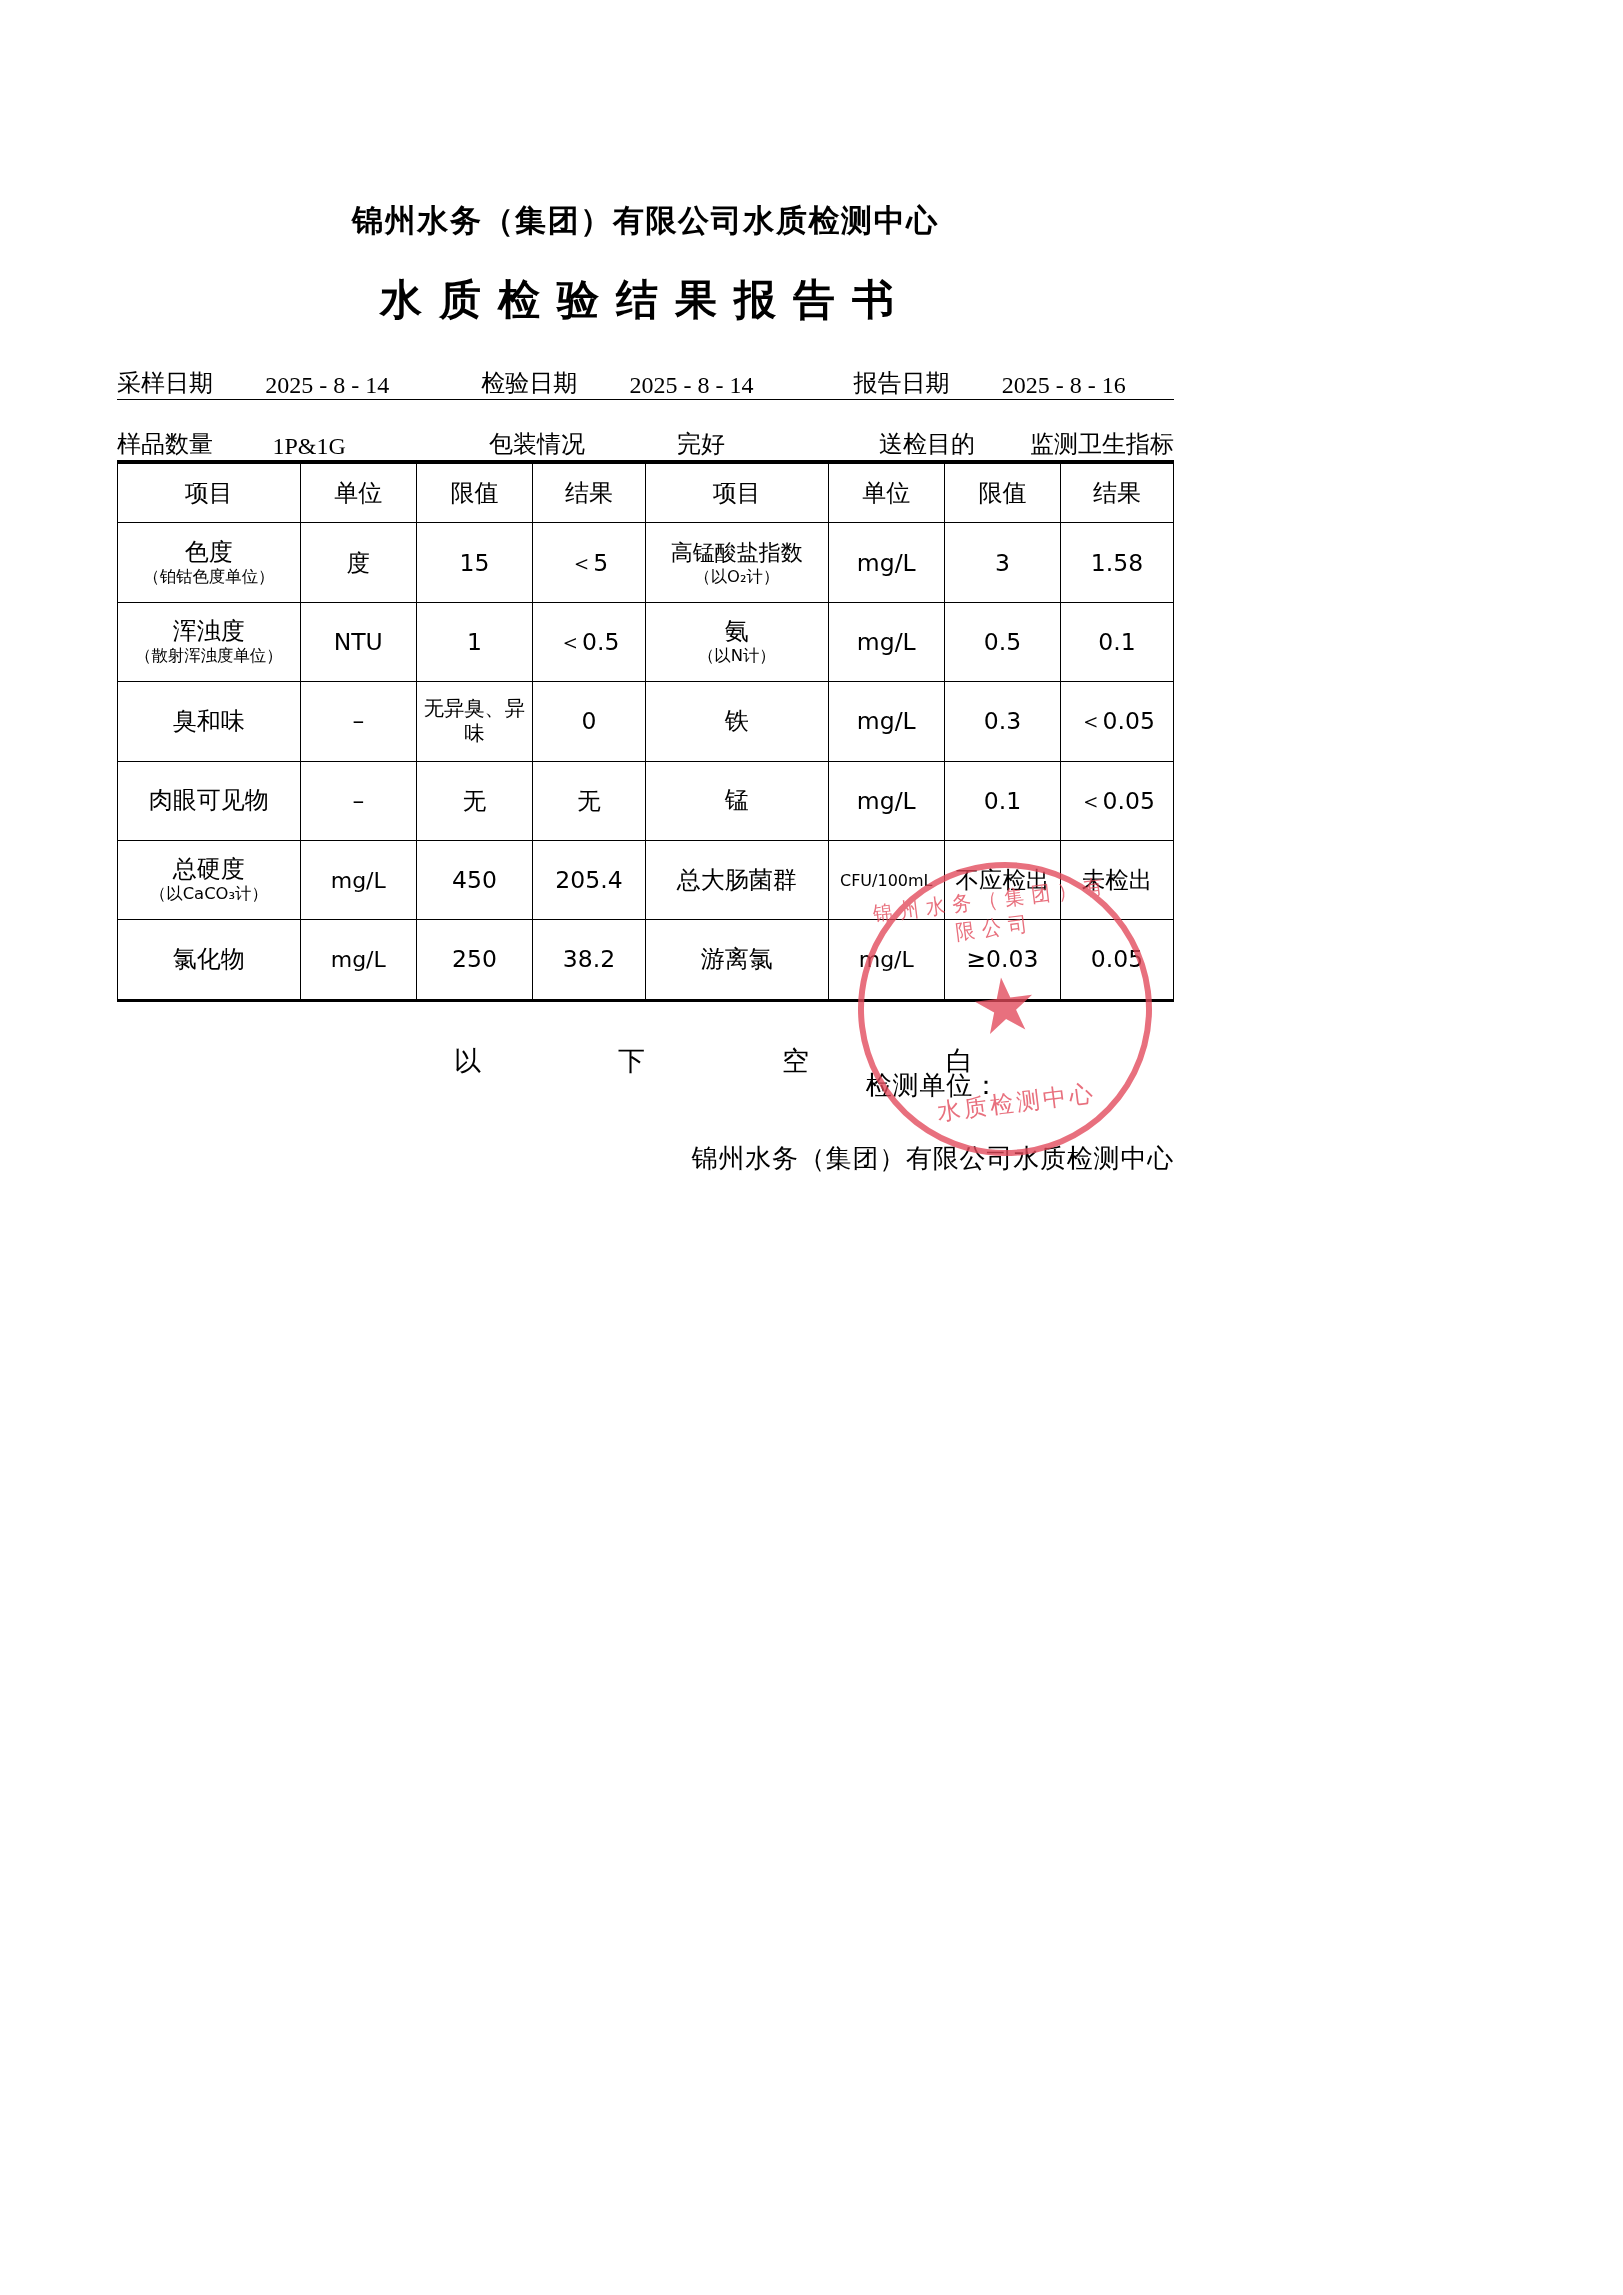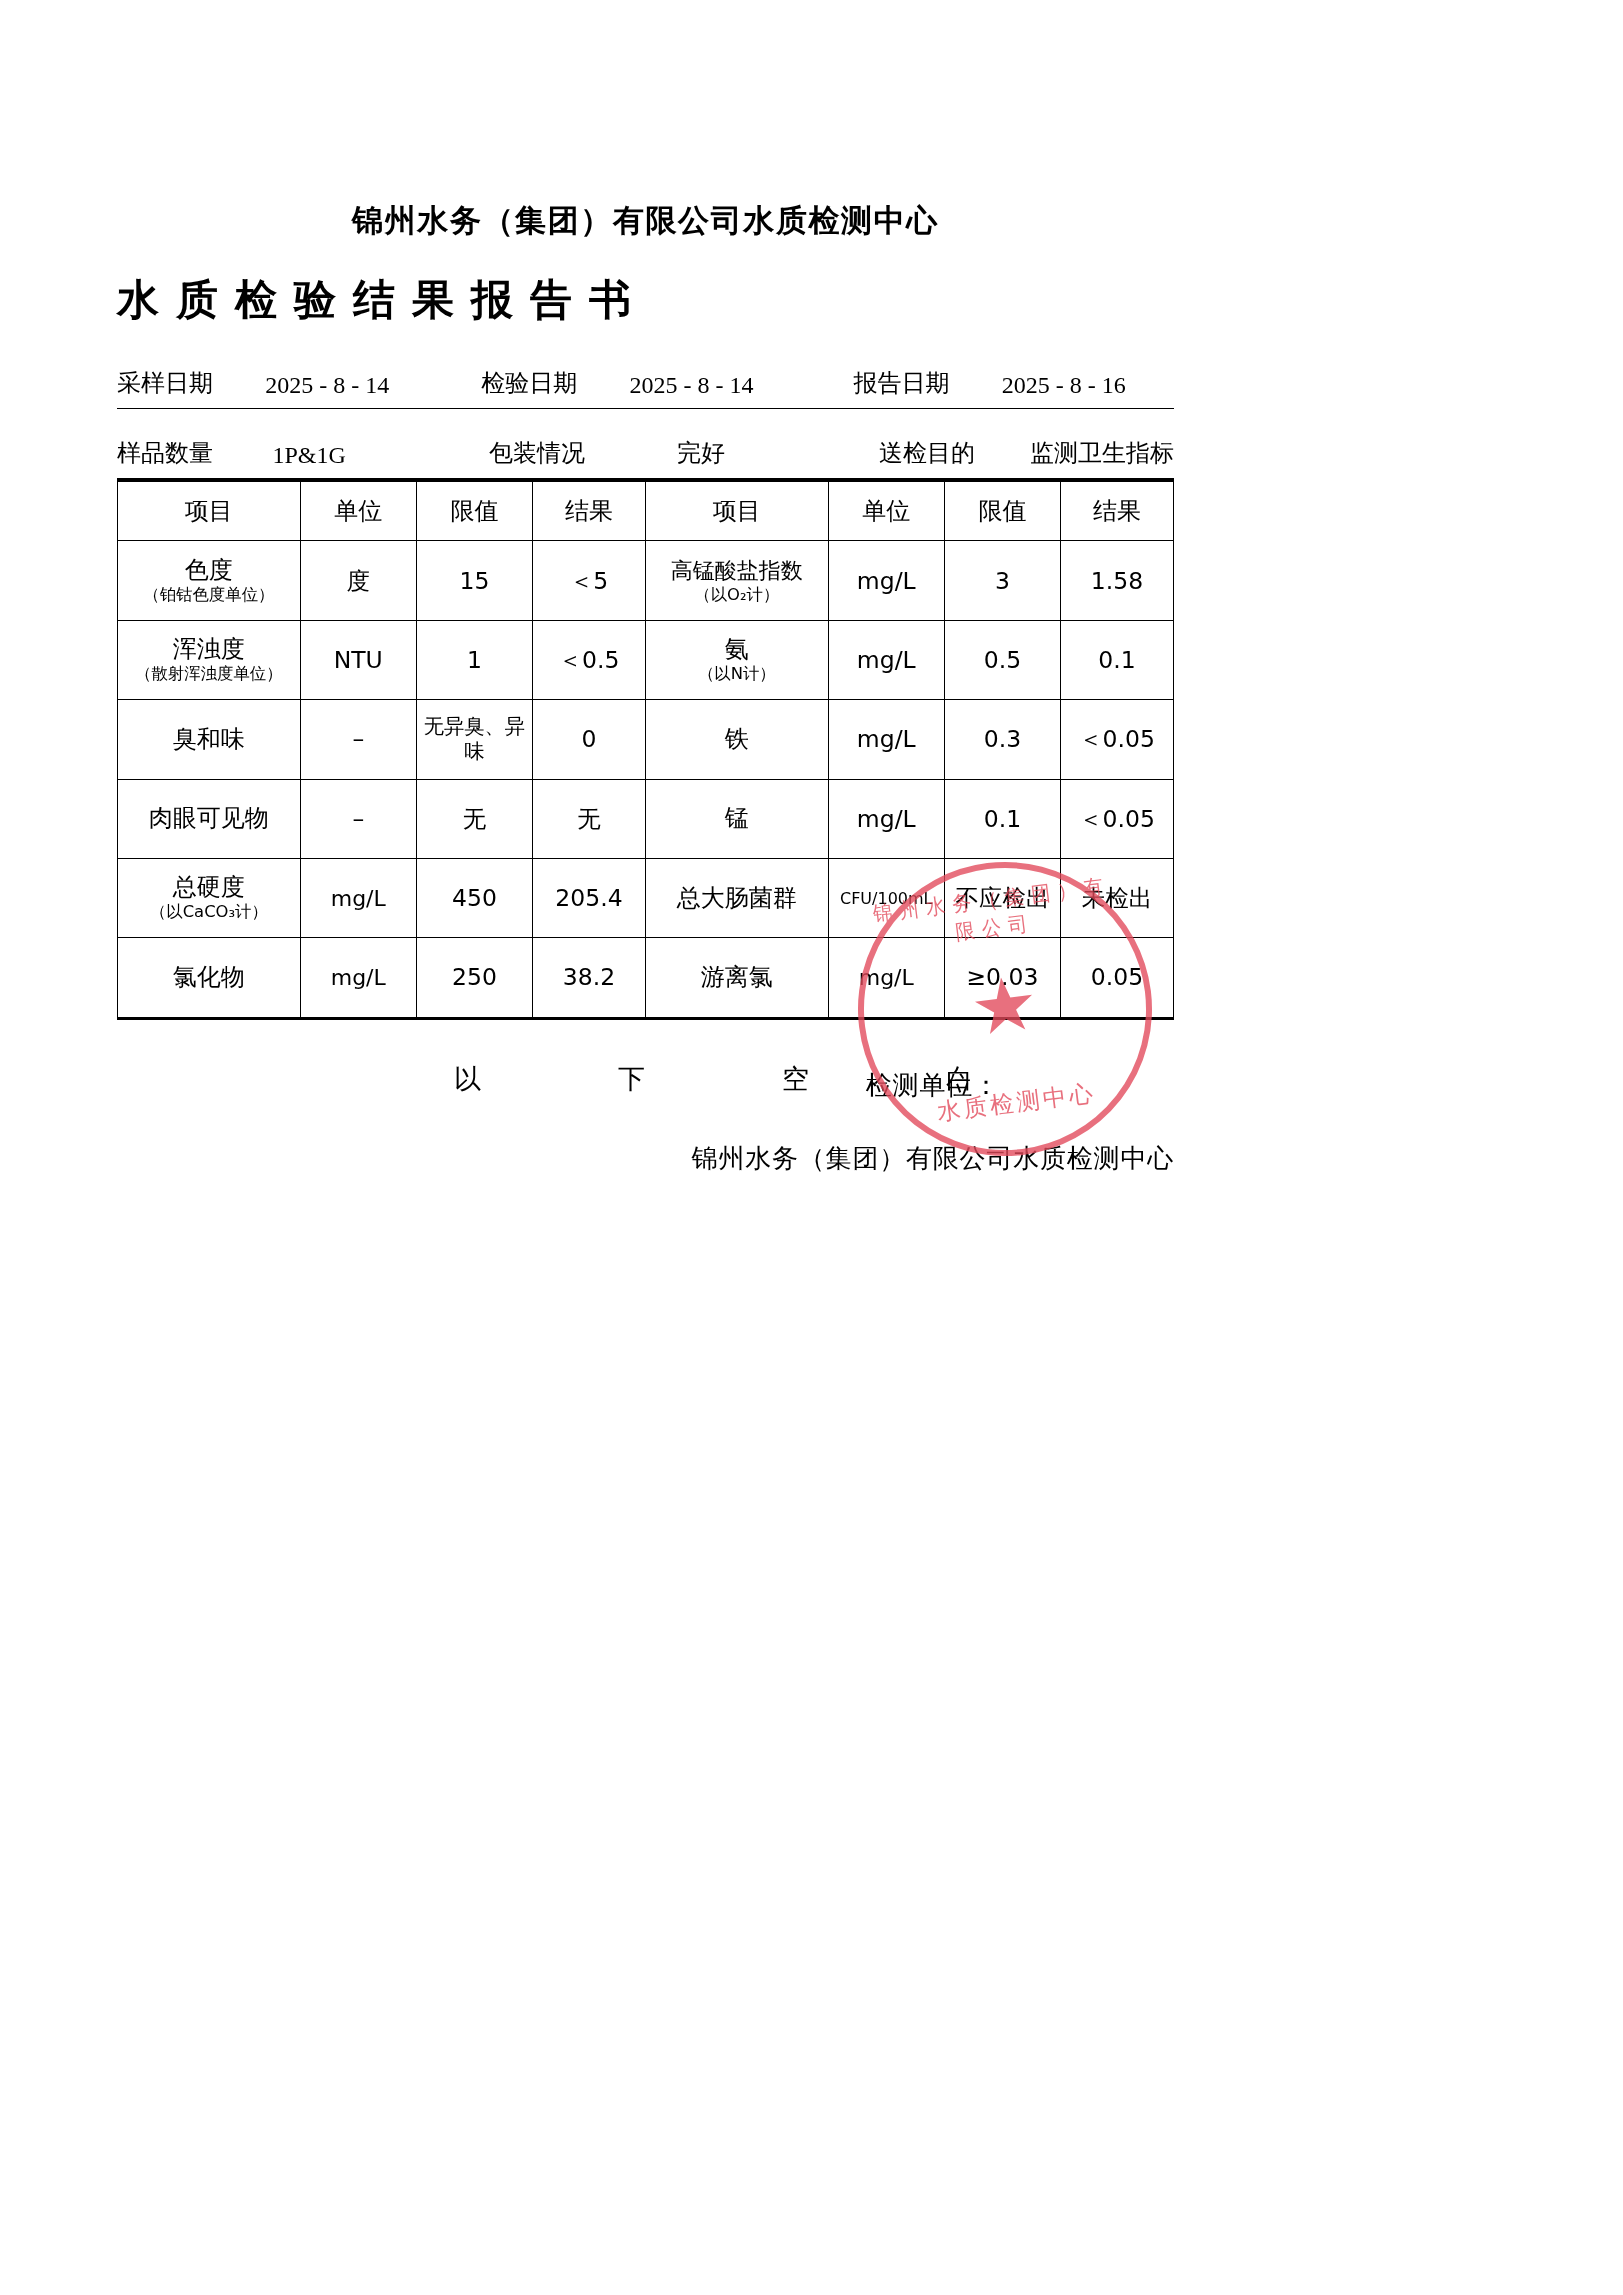--- a/index.html
+++ b/index.html
@@ -26,37 +26,38 @@
   
   .org-title {
     text-align: center;
     font-size: 31px;
     font-weight: bold;
     letter-spacing: 1.6px;
     padding-top: 200px;
     font-family: "DejaVu Sans", sans-serif;
   }
   .doc-title {
+    text-align: center;
     font-size: 42px;
     font-weight: bold;
     letter-spacing: 17px;
     margin-top: 30px;
     font-family: "DejaVu Sans", sans-serif;
   }
 
   
   .meta {
     margin-top: 33px;
   }
   .meta-row {
     display: flex;
     align-items: flex-end;
     font-size: 24px;
     border-bottom: 1.6px solid #000;
-    padding-bottom: 9px;
+    padding-bottom: 0;
     margin-bottom: 0;
     height: 38px;
   }
   .meta-row.row2 { margin-top: 22px; }
   .meta-row.row3 { margin-top: 22px; border-bottom: 2.3px solid #000; }
 
   .meta-label {
     font-family: "DejaVu Sans", sans-serif;
     white-space: nowrap;
   }

